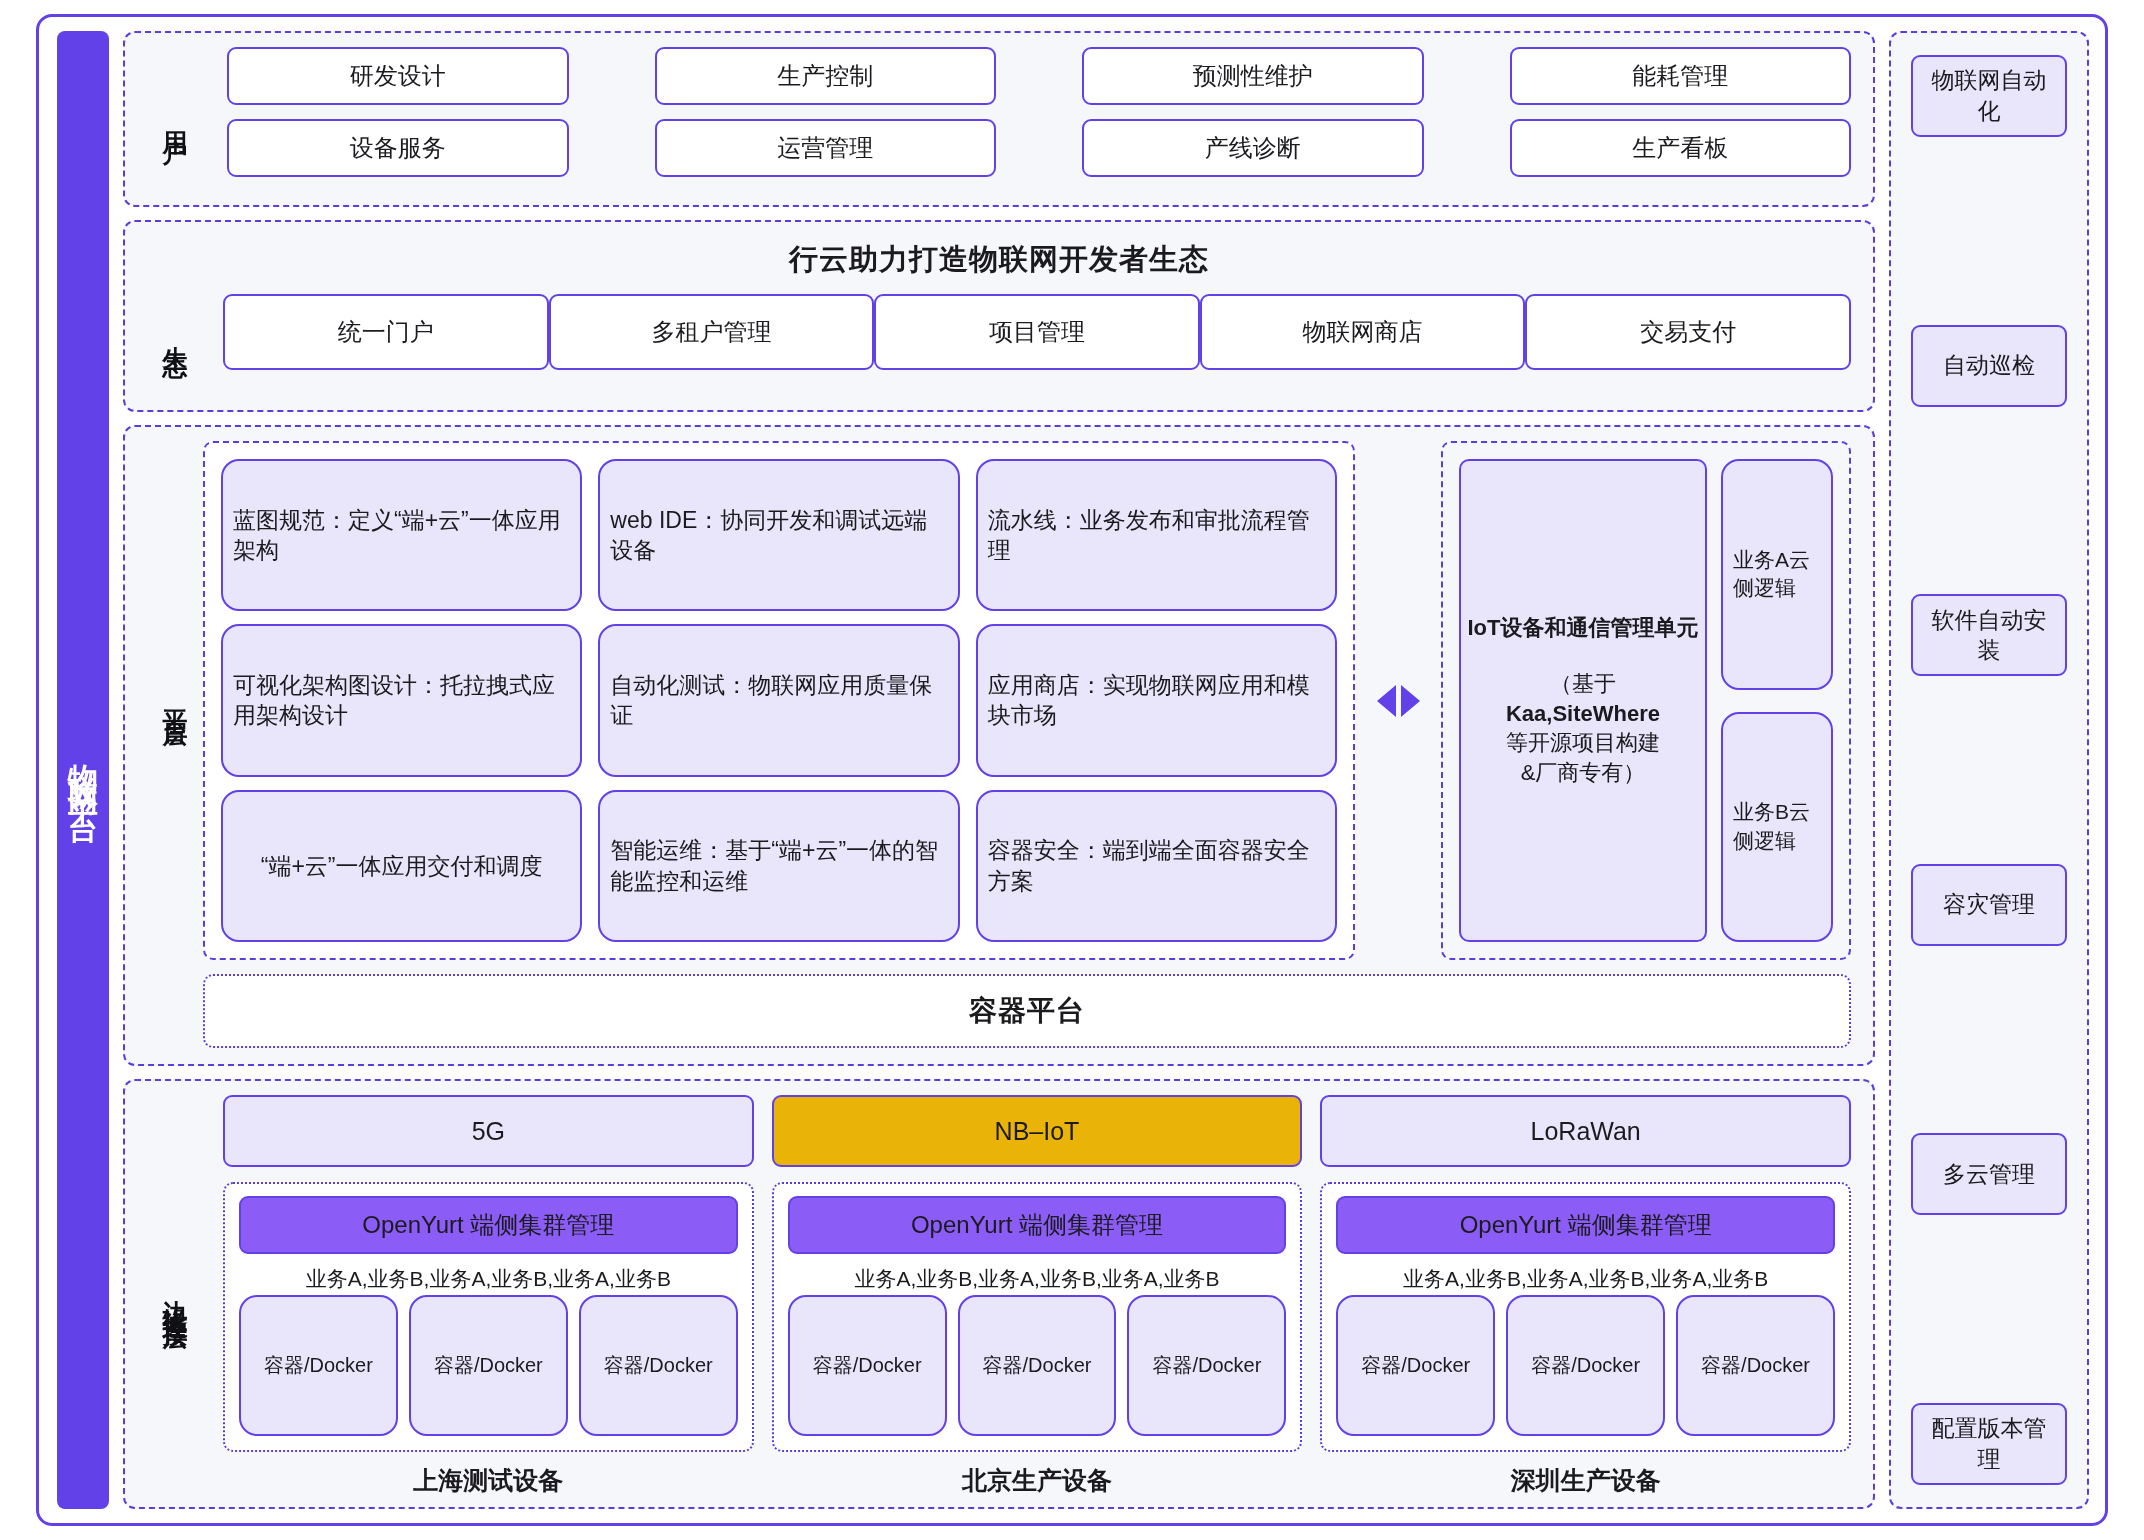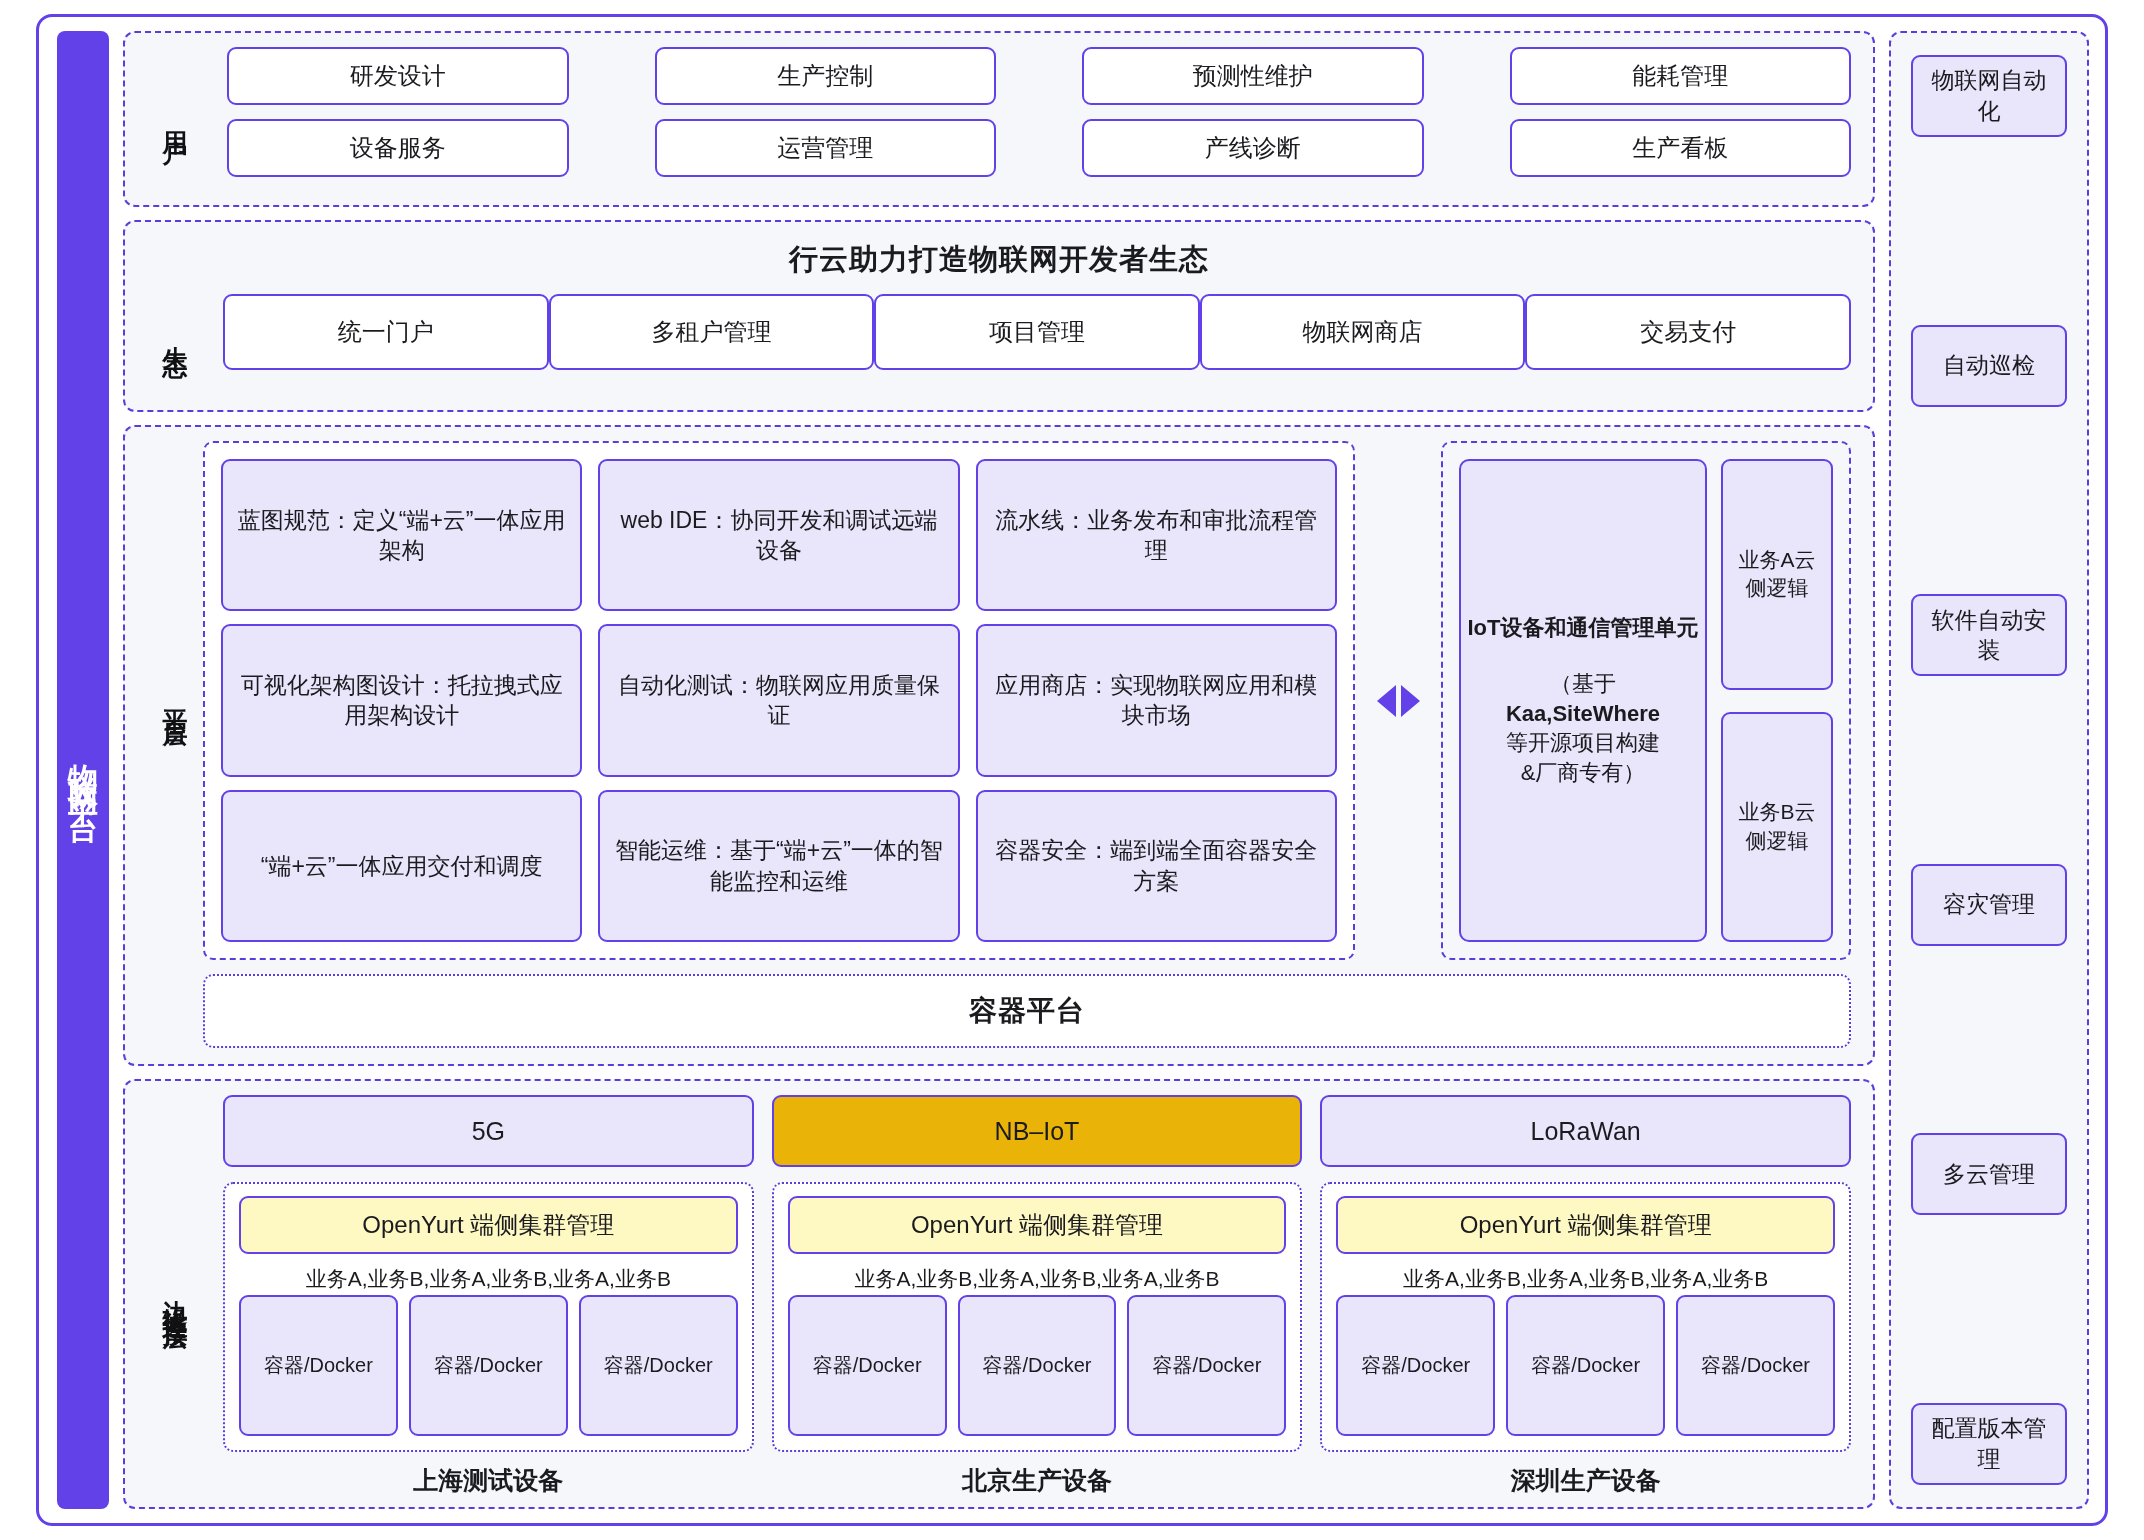--- a/index.html
+++ b/index.html
@@ -86,26 +86,26 @@
     display: flex;
     align-items: center;
     justify-content: center;
     font-size: 24px;
     text-align: center;
     padding: 6px 8px;
   }
   .pill-lav {
     background: #e9e5fb;
     border: 2px solid #6341e8;
-    border-radius: 9px;
+    border-radius: 18px;
     display: flex;
     align-items: center;
     justify-content: center;
     font-size: 24px;
-    text-align: center;
+    text-align: left;
     padding: 10px 10px;
     line-height: 1.32;
   }
 
   
   .user-grid {
     flex: 1 1 auto;
     display: grid;
     grid-template-columns: repeat(4, 1fr);
     grid-template-rows: 58px 58px;
@@ -249,21 +249,21 @@
     border: 2px dotted #5b3ddb;
     border-radius: 10px;
     background: #ffffff;
     padding: 12px 14px 14px;
     display: flex;
     flex-direction: column;
     min-width: 0;
   }
   .oy-pill {
     height: 58px;
-    background: #fef9c3;
+    background: #8b5cf6;
     border: 2px solid #6341e8;
     border-radius: 9px;
     display: flex; align-items: center; justify-content: center;
     font-size: 24px;
   }
   .biz-line {
     text-align: center;
     font-size: 21px;
     padding: 11px 0 2px;
     white-space: nowrap;

